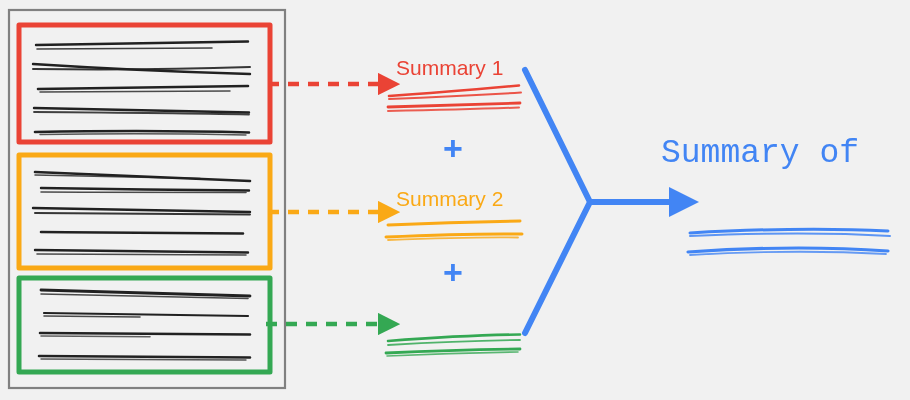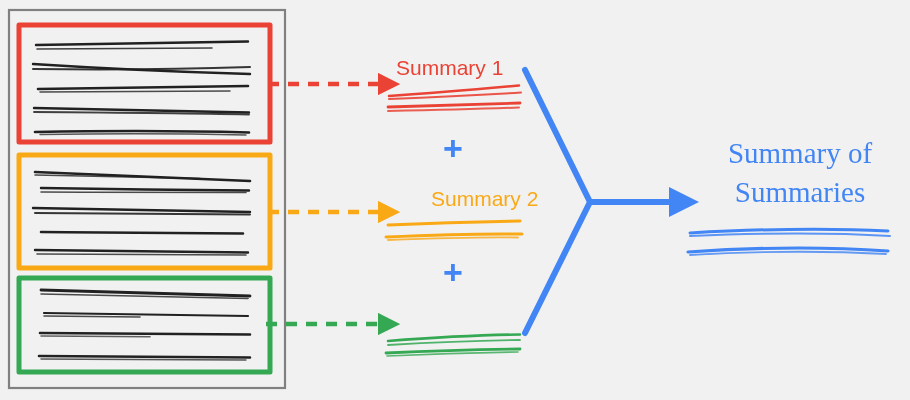--- a/index.html
+++ b/index.html
@@ -26,31 +26,31 @@
   }
   .summary-label {
     position: absolute;
     font-family: "Liberation Sans", sans-serif;
     font-size: 21px;
     font-weight: 400;
     white-space: nowrap;
     letter-spacing: 0px;
   }
   #label-summary-1 { left: 396px; top: 56px; color: #ea4335; }
-  #label-summary-2 { left: 396px; top: 187px; color: #faa916; margin-left: 35px; }
+  #label-summary-2 { left: 396px; top: 187px; color: #faa916; }
   #label-summary-3 { left: 396px; top: 298px; color: #34a853; }
 
   #label-sos {
     position: absolute;
-    left: 700px;
+    left: 660px;
     top: 134px;
     width: 200px;
     color: #4285f4;
-    font-family: Liberation Serif, serif;
-    font-size: 29px;
+    font-family: Liberation Mono, monospace;
+    font-size: 33px;
     font-weight: 400;
     line-height: 39px;
     text-align: center;
     white-space: nowrap;
   }
   #label-sos .sos-line { display: block; }
 
   .plus-sign {
     position: absolute;
     color: #4285f4;
@@ -172,16 +172,15 @@
 
   <div class="summary-label" id="label-summary-2">Summary 2</div>
 
 
   <div class="plus-sign" id="plus-1">+</div>
 
   <div class="plus-sign" id="plus-2">+</div>
 
   <div id="label-sos">
     <span class="sos-line">Summary of</span>
-    <span class="sos-line">Summaries</span>
   </div>
 
 </div>
 
 </body></html>

